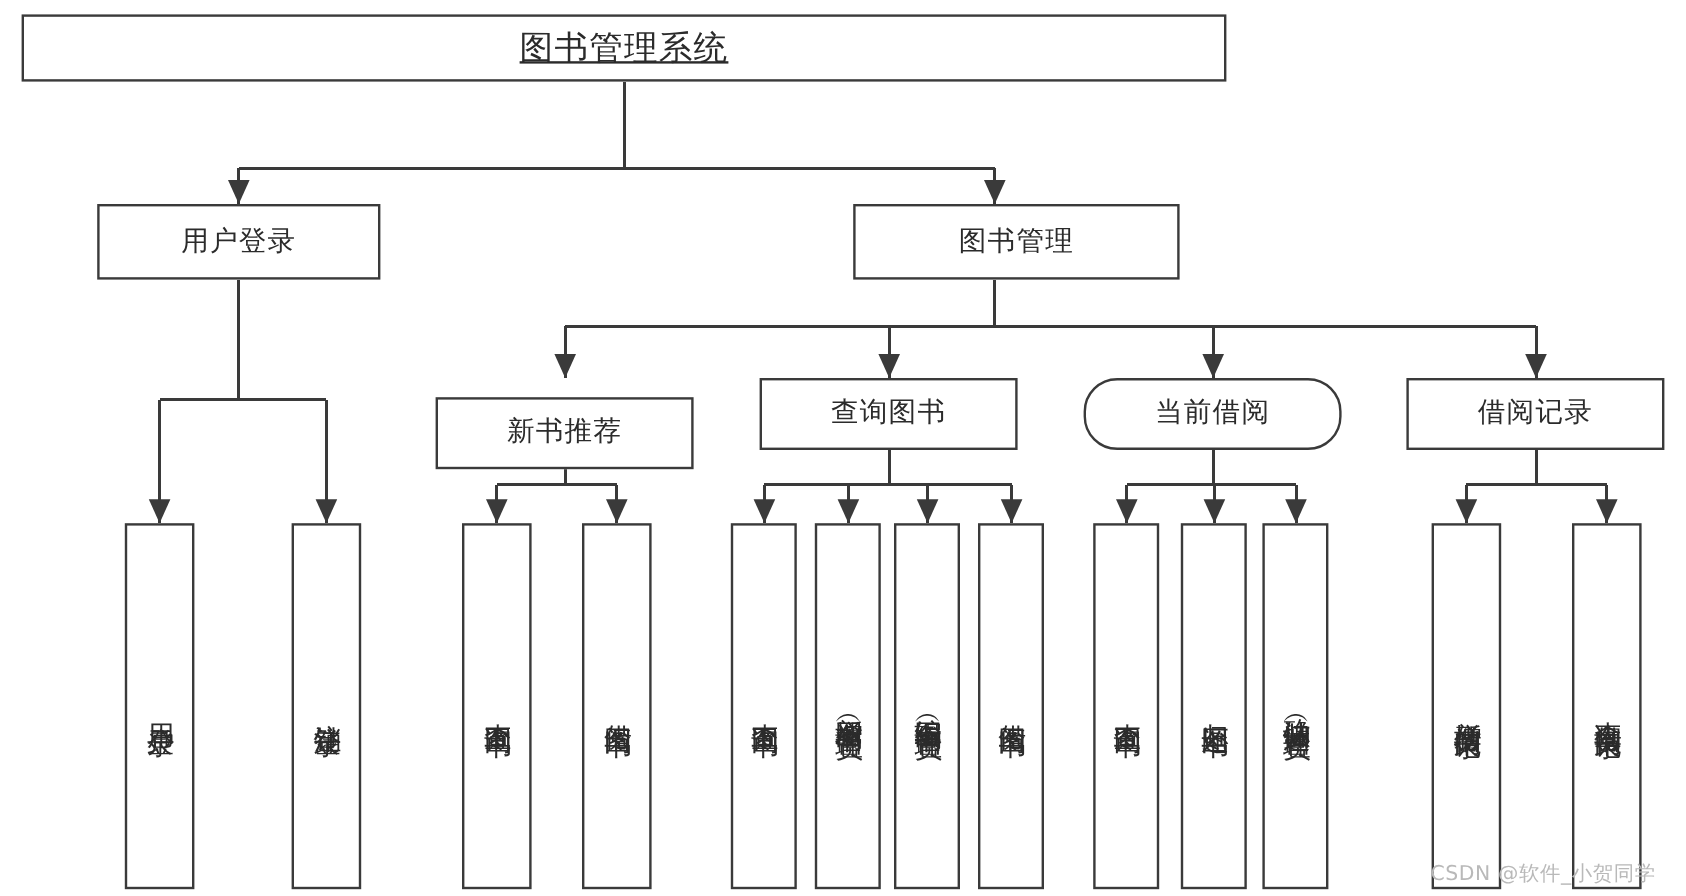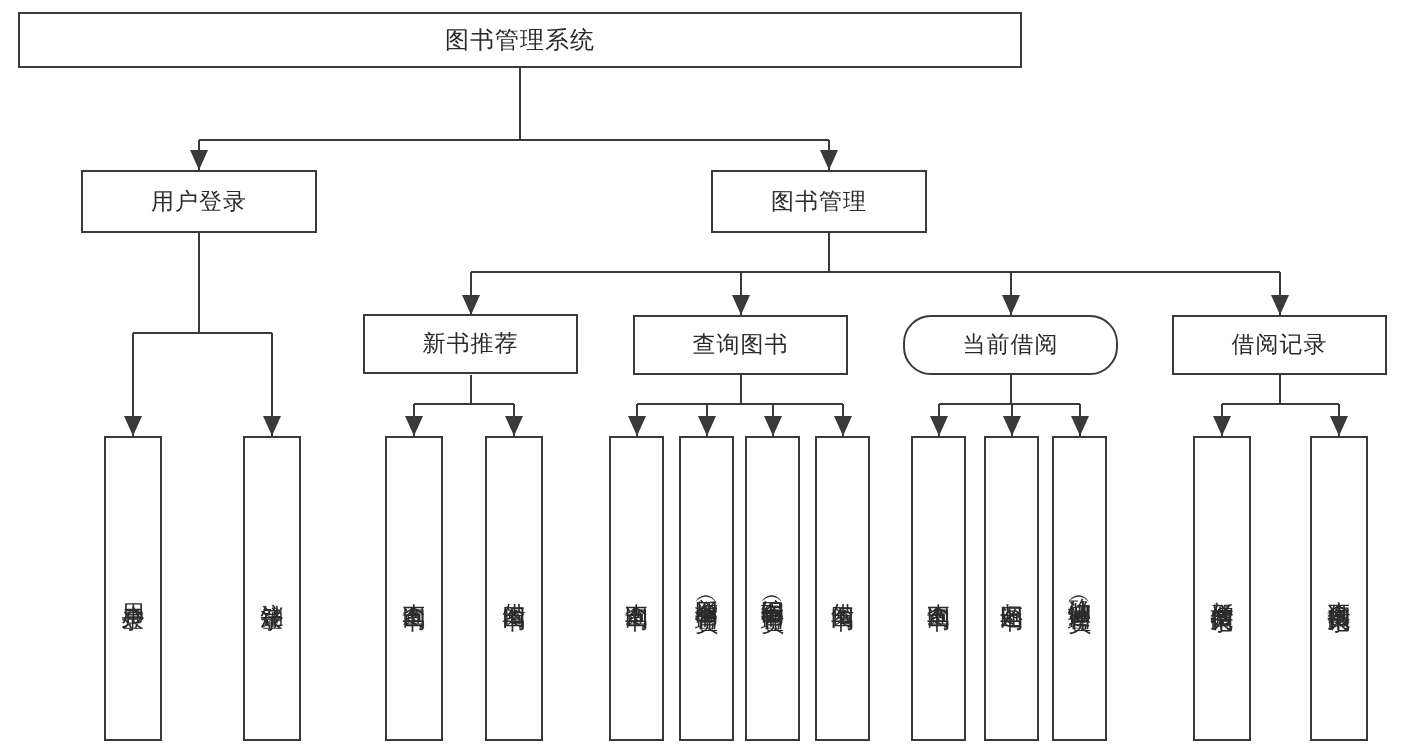--- a/index.html
+++ b/index.html
@@ -35,21 +35,22 @@
     align-items: center;
     justify-content: center;
     color: #2b2b2b;
   }
   .node.horiz {
     font-size: 23px;
     letter-spacing: 1px;
     line-height: 1.1;
   }
   .node.root {
-    font-size: 24px;
+    font-size: 28px;
+    text-decoration: underline;
   }
   .node.leaf {
     padding-top: 6px;
     padding-bottom: 6px;
     align-items: center;
     justify-content: center;
   }
   .vtext {
     writing-mode: vertical-rl;
     text-orientation: upright;
@@ -126,24 +127,24 @@
       <line x1="1339" y1="404" x2="1339" y2="436" stroke="#3a3a3a" stroke-width="2.5" shape-rendering="crispEdges"></line>
       <polygon points="1330,416 1348,416 1339,436" fill="#3a3a3a"></polygon>
     </svg>
   <div id="nodes">
       <div class="node horiz root" style="left: 18px; top: 12px; width: 1004px; height: 56px;">
         <span>图书管理系统</span>
       </div>
       <div class="node horiz" style="left: 81px; top: 170px; width: 236px; height: 63px;">
         <span>用户登录</span>
       </div>
-      <div class="node horiz" style="left: 711px; top: 170px; width: 216px; height: 63px;">
+      <div class="node horiz" style="left: 711px; top: 170px; width: 272px; height: 63px;">
         <span>图书管理</span>
       </div>
-      <div class="node horiz" style="left: 363px; top: 314px; width: 215px; height: 60px;">
+      <div class="node horiz" style="left: 363px; top: 331px; width: 215px; height: 60px;">
         <span>新书推荐</span>
       </div>
       <div class="node horiz" style="left: 633px; top: 315px; width: 215px; height: 60px;">
         <span>查询图书</span>
       </div>
       <div class="node horiz" style="left: 903px; top: 315px; width: 215px; height: 60px; border-radius: 28px;">
         <span>当前借阅</span>
       </div>
       <div class="node horiz" style="left: 1172px; top: 315px; width: 215px; height: 60px;">
         <span>借阅记录</span>
@@ -181,13 +182,14 @@
       <div class="node leaf" style="left: 1052px; top: 436px; width: 55px; height: 305px;">
         <span class="vtext">确认归还（管理员）</span>
       </div>
       <div class="node leaf" style="left: 1193px; top: 436px; width: 58px; height: 305px;">
         <span class="vtext">新增借阅记录</span>
       </div>
       <div class="node leaf" style="left: 1310px; top: 436px; width: 58px; height: 305px;">
         <span class="vtext">查询借阅记录</span>
       </div>
     </div>
+  <div class="watermark" id="wm" style="left: 1192px; top: 716px;">CSDN @软件_小贺同学</div>
 </div>
 
 </body></html>

